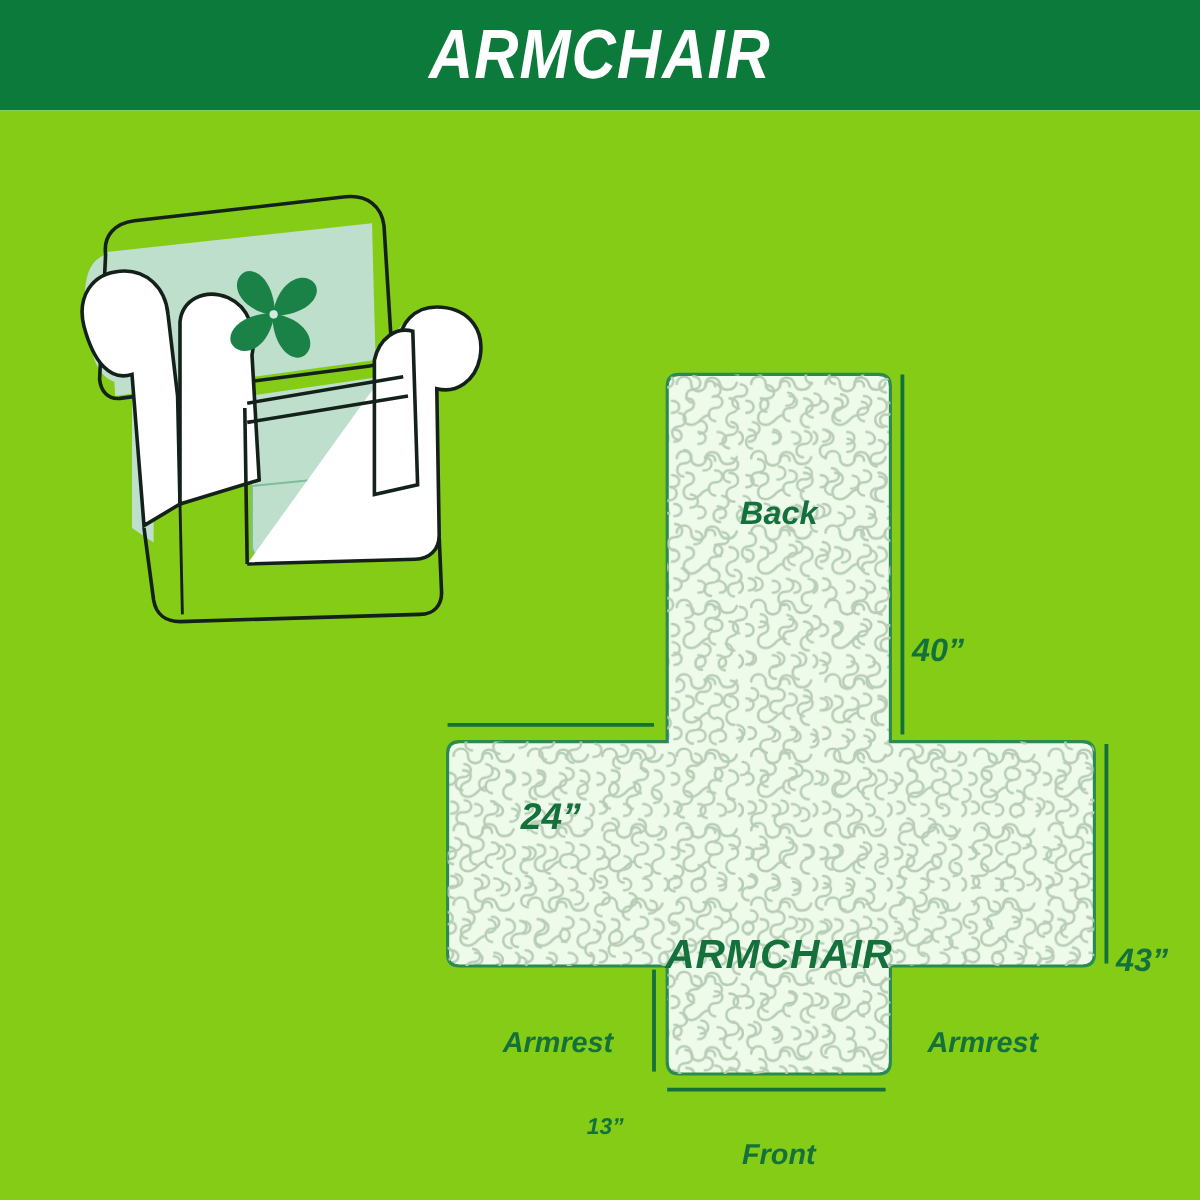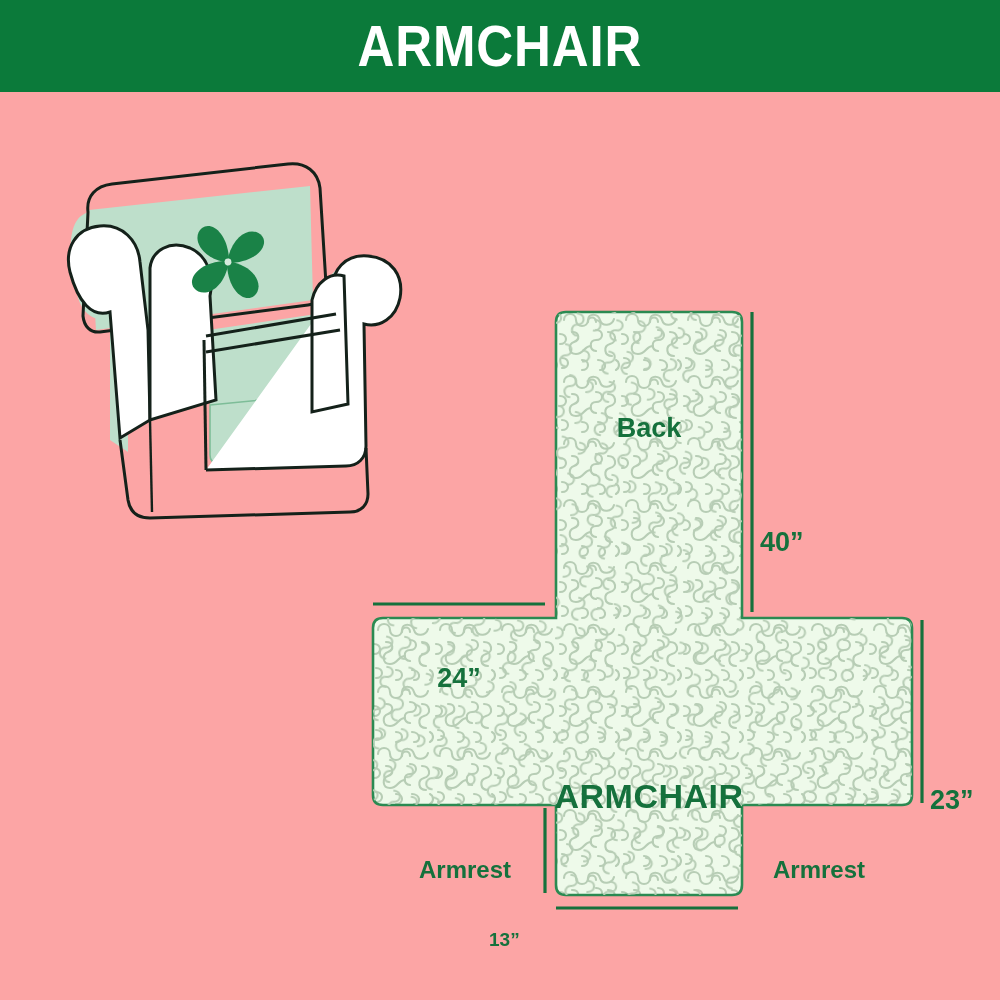--- a/index.html
+++ b/index.html
@@ -14,20 +14,21 @@
     font-family: "Liberation Sans", "DejaVu Sans", sans-serif;
     overflow: hidden;
     position: relative;
   }
 
   #page {
     position: relative;
     width: 1000px;
     height: 1000px;
     background: #ffffff;
+    font-style: italic;
   }
 
   
   #header-banner {
     position: absolute;
     left: 0;
     top: 0;
     width: 1000px;
     height: 92px;
     background: #0b7a3a;
@@ -48,21 +49,21 @@
     user-select: none;
   }
 
   
   #canvas-area {
     position: absolute;
     left: 0;
     top: 92px;
     width: 1000px;
     height: 908px;
-    background: #fca5a5;
+    background: #84cc16;
   }
 
   .svg-layer {
     position: absolute;
     left: 0;
     top: 0;
   }
 
   
   .flat-label {
@@ -84,21 +85,21 @@
   }
 
   #label-back      { left: 556px; top: 323px; width: 186px; text-align: center; font-size: 27px; }
   #label-armchair  { left: 449px; top: 687px; width: 400px; text-align: center; font-size: 34px; letter-spacing: 0.5px; }
   #label-armrest-left  { left: 372px; top: 766px; width: 186px; text-align: center; font-size: 24px; }
   #label-armrest-right { left: 726px; top: 766px; width: 186px; text-align: center; font-size: 24px; }
   #label-front     { left: 556px; top: 859px; width: 186px; text-align: center; font-size: 24px; }
 
   #dim-40 { left: 760px; top: 437px; font-size: 27px; }
   #dim-23 { left: 930px; top: 695px; font-size: 27px; }
-  #dim-24-top { left: 373px; top: 573px; width: 172px; text-align: center; font-size: 27px; }
+  #dim-24-top { left: 373px; top: 573px; width: 172px; text-align: center; font-size: 31px; }
   #dim-13 { left: 489px; top: 838px; font-size: 19px; }
 </style>
 </head>
 <body>
 
 <div id="page">
 
   <div id="header-banner">
     <div id="header-title">ARMCHAIR</div>
   </div>
@@ -222,23 +223,24 @@
     </svg>
 
     <div class="flat-label" id="label-back">Back</div>
 
     <div class="flat-label" id="label-armchair">ARMCHAIR</div>
 
     <div class="flat-label" id="label-armrest-left">Armrest</div>
 
     <div class="flat-label" id="label-armrest-right">Armrest</div>
 
+    <div class="flat-label" id="label-front">Front</div>
 
     <div class="dim-label" id="dim-40">40”</div>
 
-    <div class="dim-label" id="dim-23">23”</div>
+    <div class="dim-label" id="dim-23">43”</div>
 
     <div class="dim-label" id="dim-24-top">24”</div>
 
     <div class="dim-label" id="dim-13">13”</div>
 
   </div>
 </div>
 
 </body></html>

